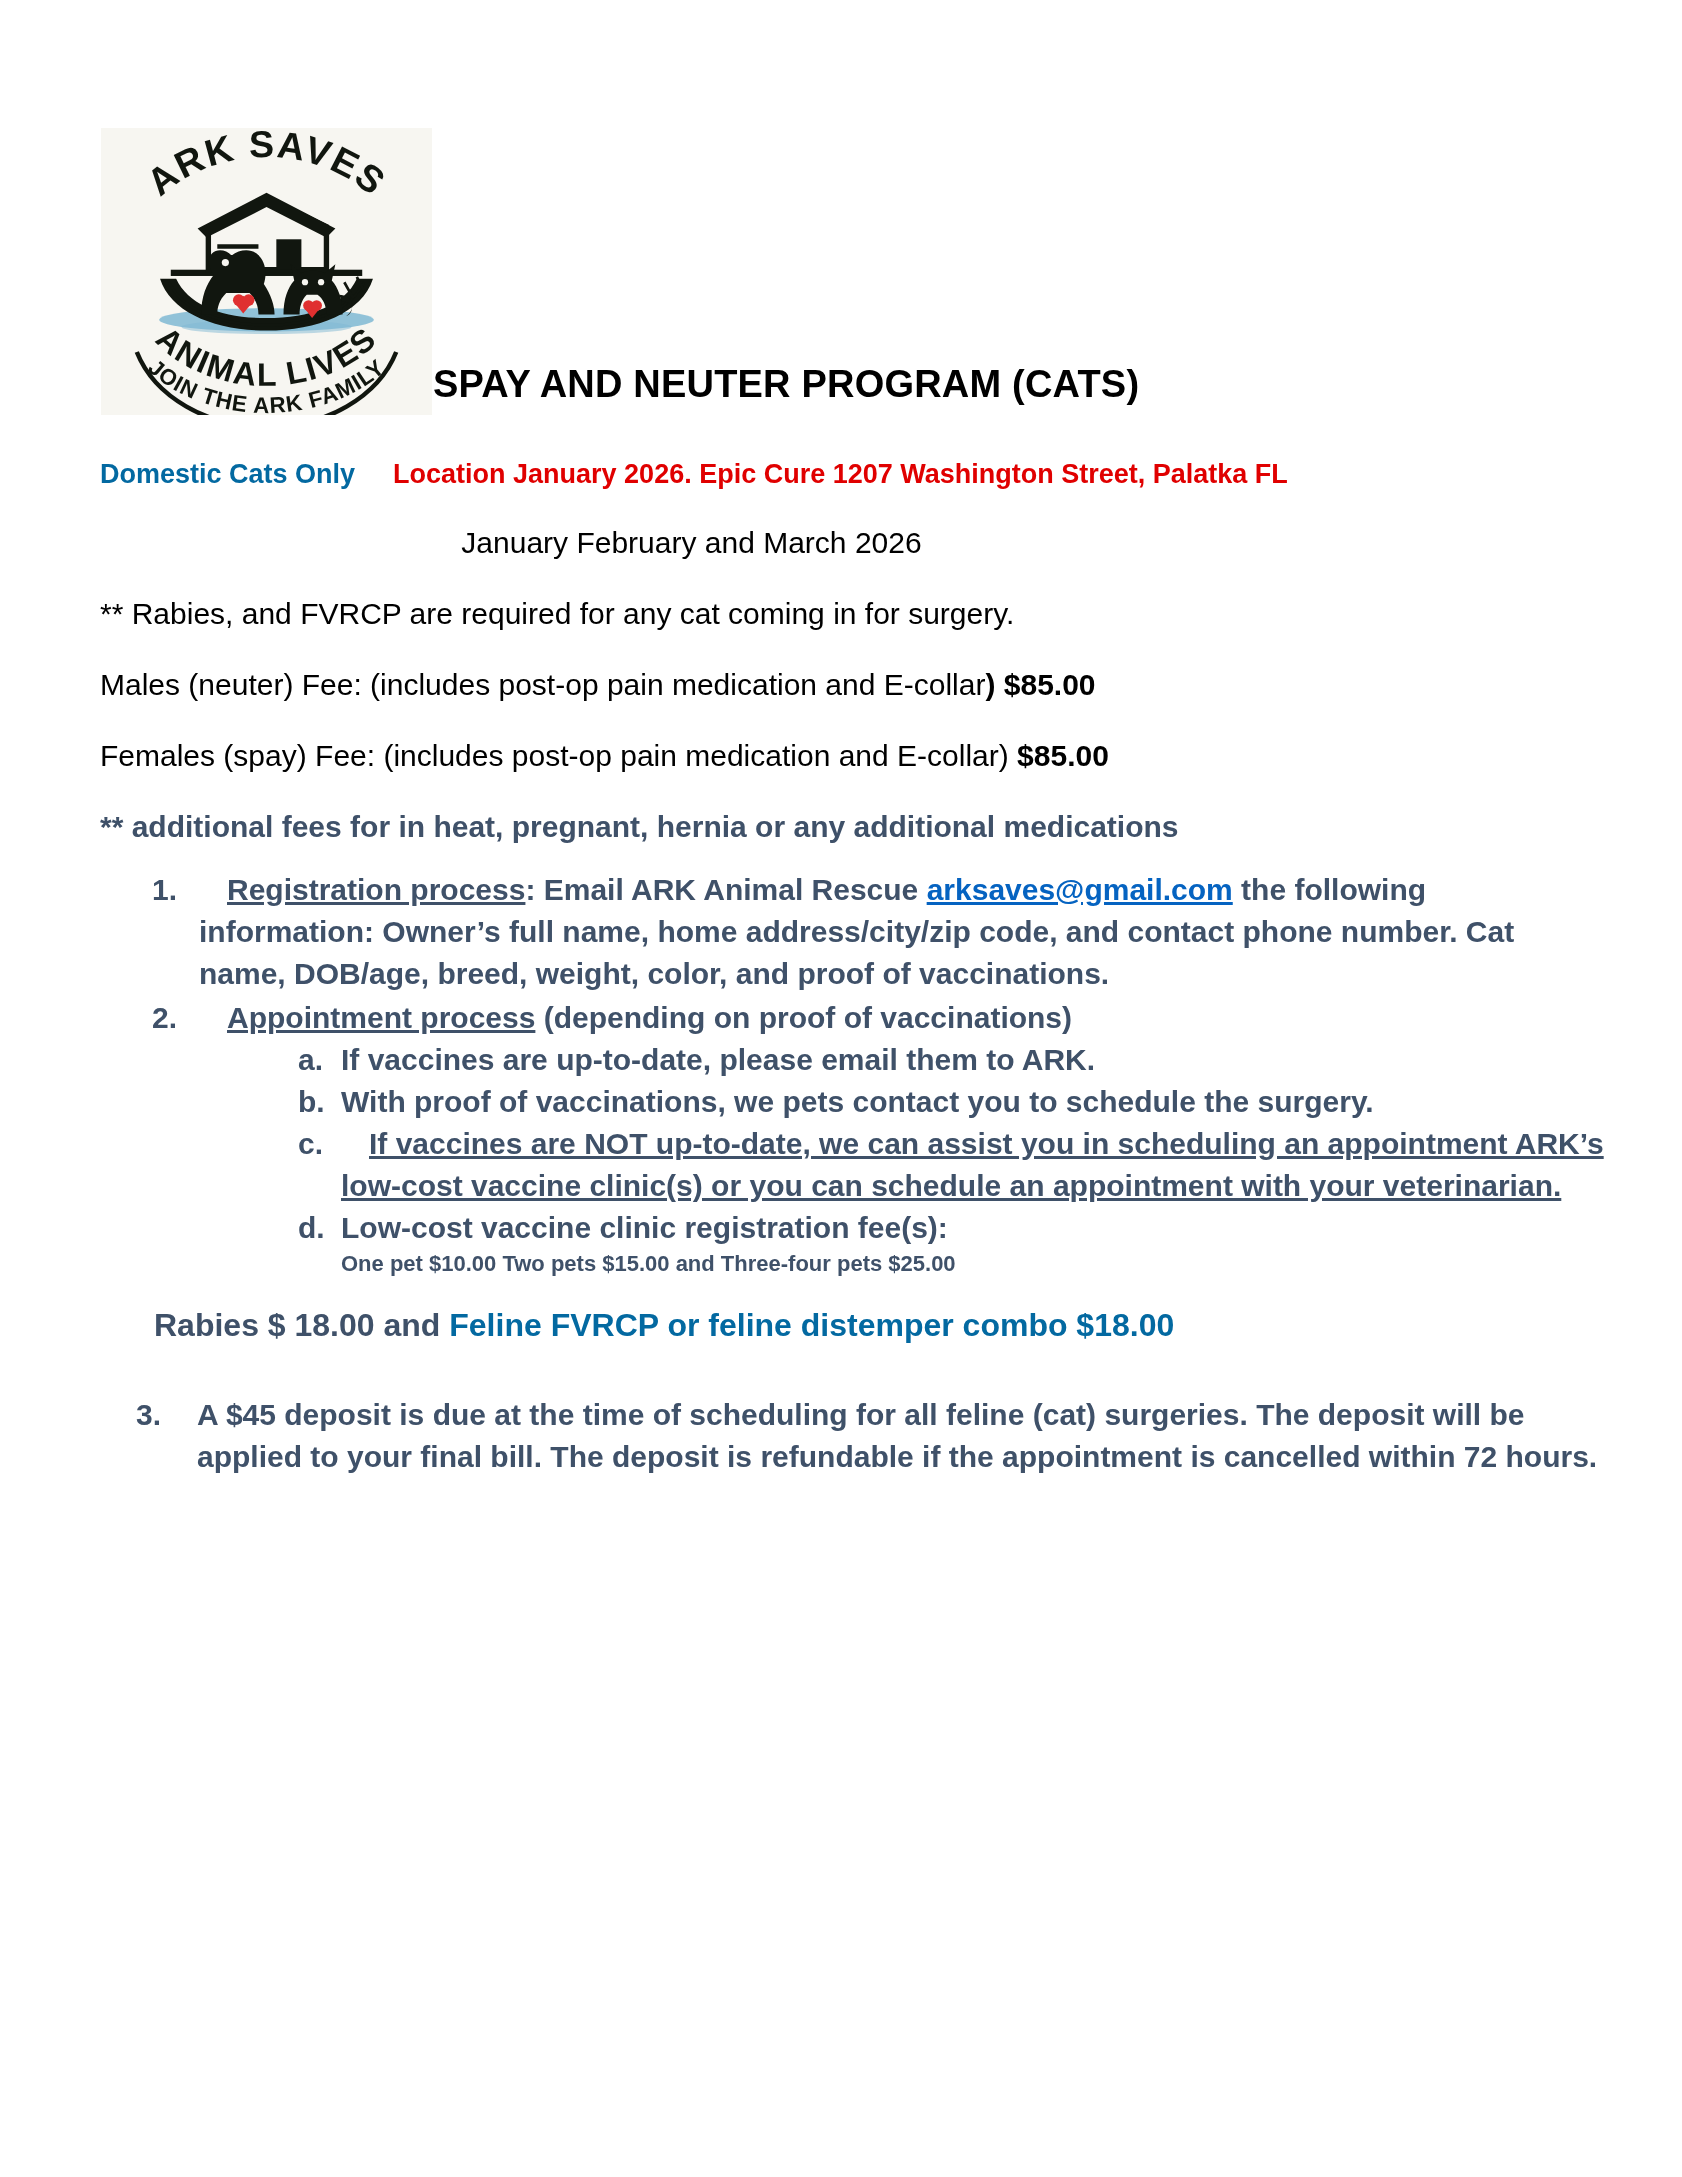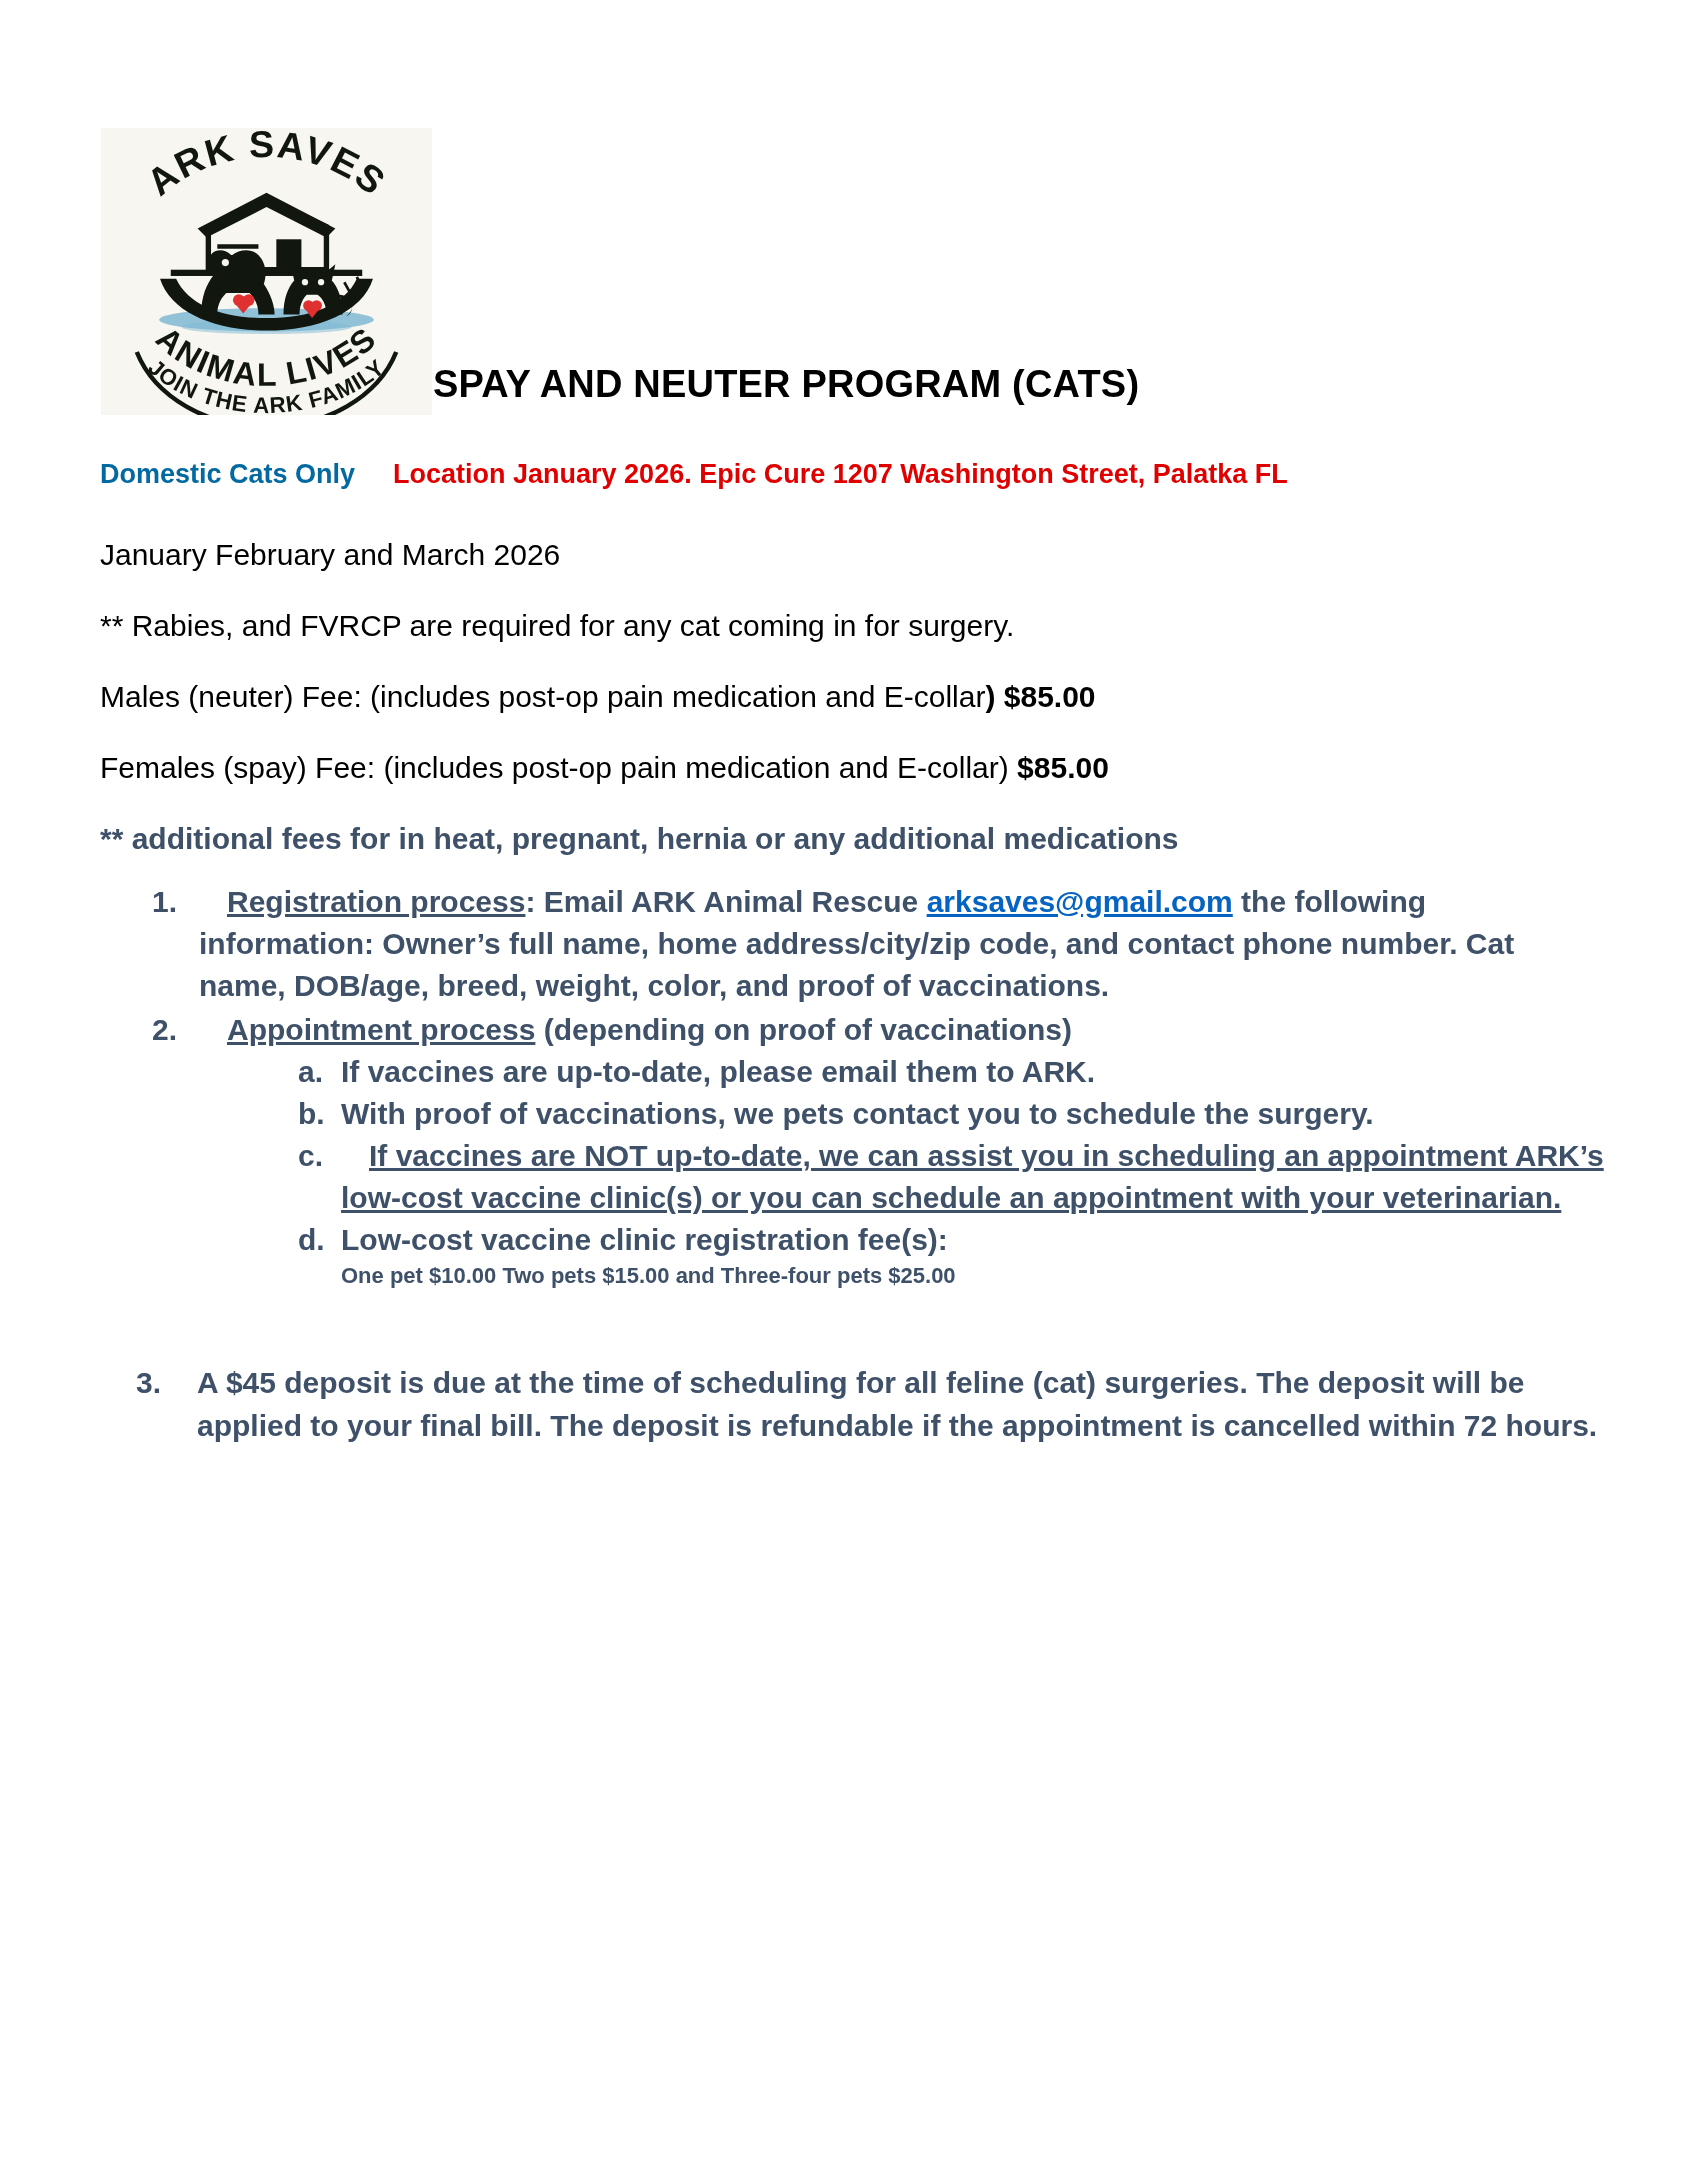--- a/index.html
+++ b/index.html
@@ -75,23 +75,22 @@
   .body-line {
     font-size: 30px;
     color: #000000;
     line-height: 1.3;
   }
   .body-line b { font-weight: bold; }
 
   .centered-date {
     font-size: 30px;
     color: #000000;
-    text-align: left;
+    text-align: center;
     padding-right: 322px;
-    margin-top: 12px;
   }
 
   .slate-bold {
     font-size: 30px;
     font-weight: bold;
     color: #3f5169;
     line-height: 1.3;
   }
 
   
@@ -288,20 +287,23 @@
           <span class="marker">d.</span>
           <span>Low-cost vaccine clinic registration fee(s):</span>
         </div>
 
         <div class="sub-cont">One pet $10.00 Two pets $15.00 and Three-four pets $25.00</div>
       </li>
     </ol>
 
     <div class="gap-sm"></div>
 
+    <div class="line price-line">
+      <span class="slate">Rabies $ 18.00   and </span><span class="black">Feline FVRCP or feline distemper combo $18.00</span>
+    </div>
 
     <div class="gap-sm"></div>
 
 
     <div class="gap-sm"></div>
 
     <div class="item3">
       <span class="marker">3.</span>
       <span>A $45 deposit is due at the time of scheduling for all feline (cat) surgeries. The deposit will be applied to your final bill. The deposit is refundable if the appointment is cancelled within 72 hours.</span>
     </div>

